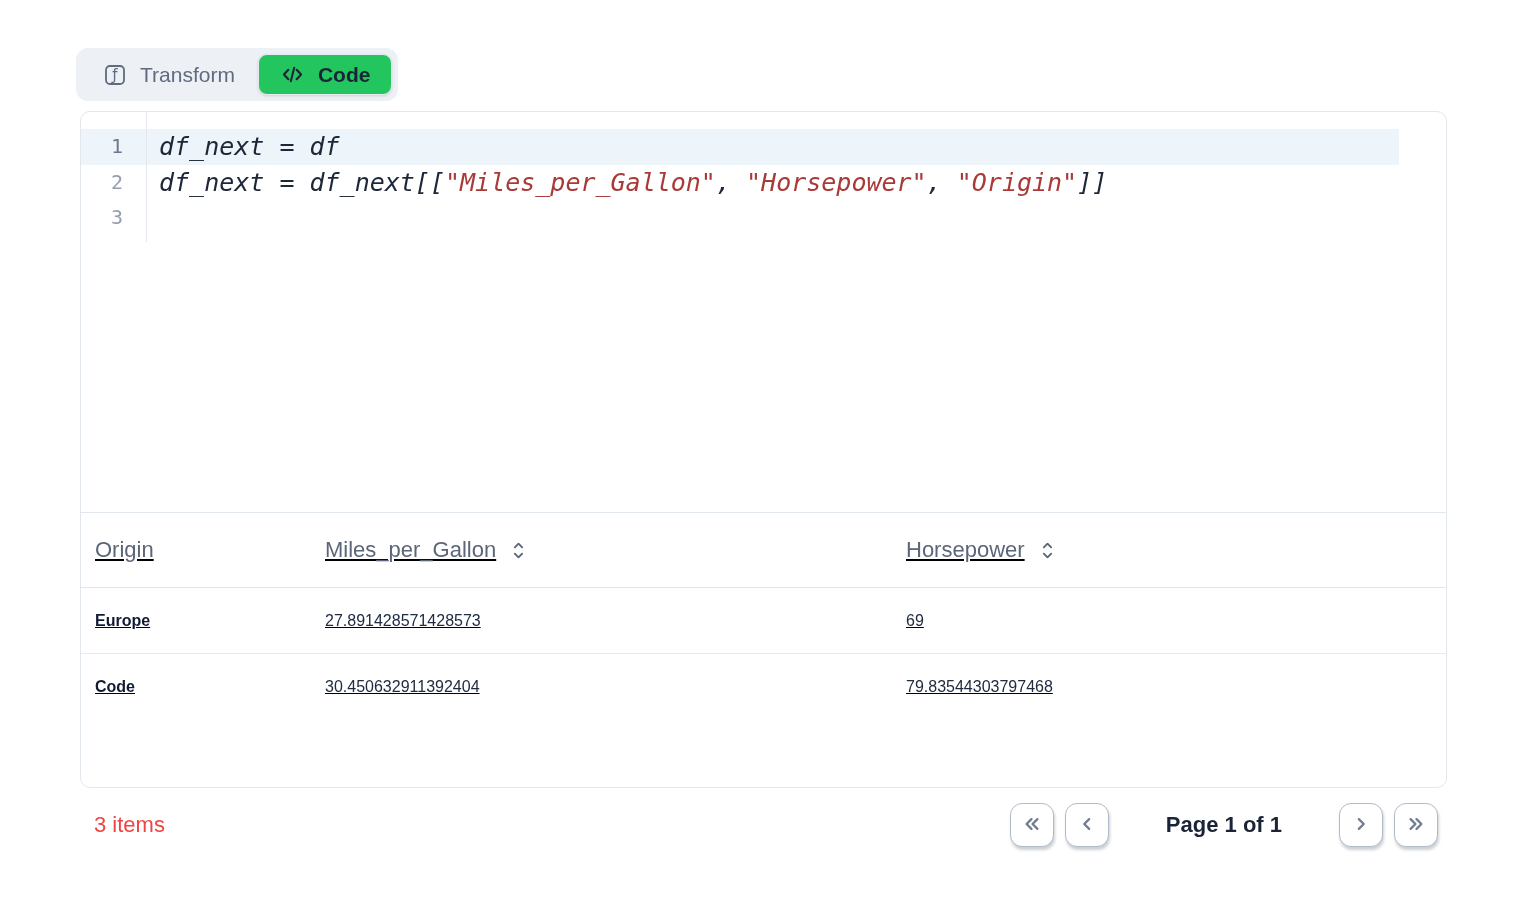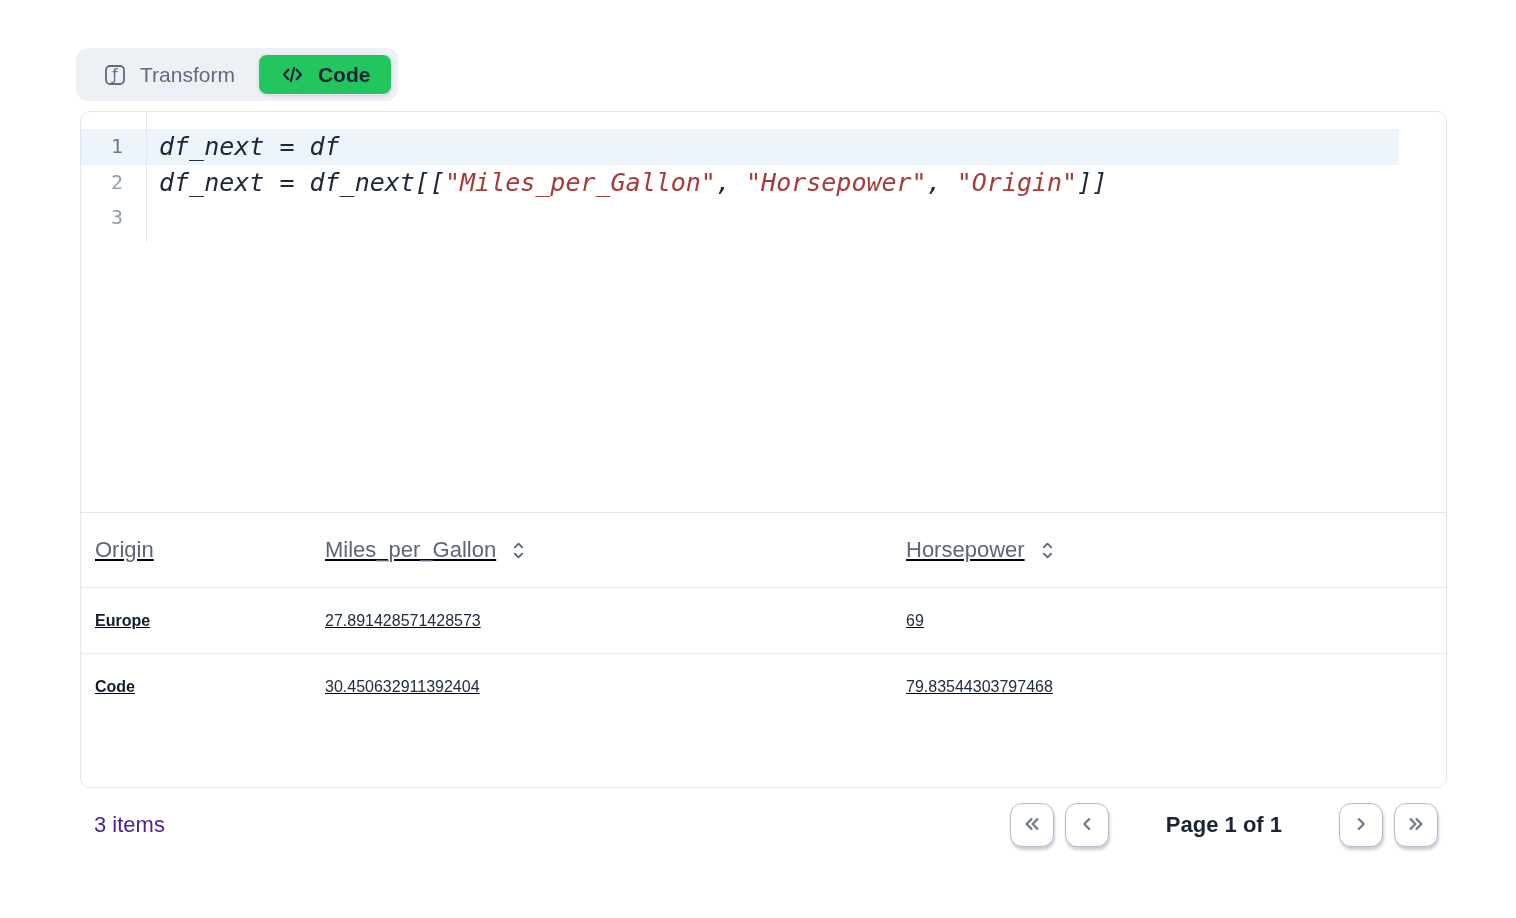--- a/index.html
+++ b/index.html
@@ -45,21 +45,21 @@
                    padding-left:14px; }
   .th-inner { display:flex; align-items:center; gap:14px; }
   .data-table td { height:66px; border-bottom:1px solid #e8ecf1;
                    font-size:16px; color:#202c42; padding-left:14px; }
   .data-table tr:last-child td { border-bottom:none; }
   .data-table td.row-label { font-weight:700; color:#101b33; }
 
   
   .footer { position:absolute; left:80px; top:800px; width:1358px; height:50px;
             display:flex; justify-content:space-between; align-items:center; }
-  .items-count { font-size:22px; color:#4c1d95; padding-left:14px; }
+  .items-count { font-size:22px; color:#ef4444; padding-left:14px; }
   .pagination { display:flex; align-items:center; gap:11px; }
   .page-btn { width:44px; height:44px; background:#ffffff;
               border:1.5px solid #b3bbc9; border-radius:12px;
               display:flex; align-items:center; justify-content:center;
               cursor:pointer; box-shadow:1px 3px 3px rgba(125,135,150,.4); }
   .page-label { font-size:22px; font-weight:600; color:#1b2437; margin:0 46px;
                 white-space:nowrap; }
 </style>
 </head>
 <body>

